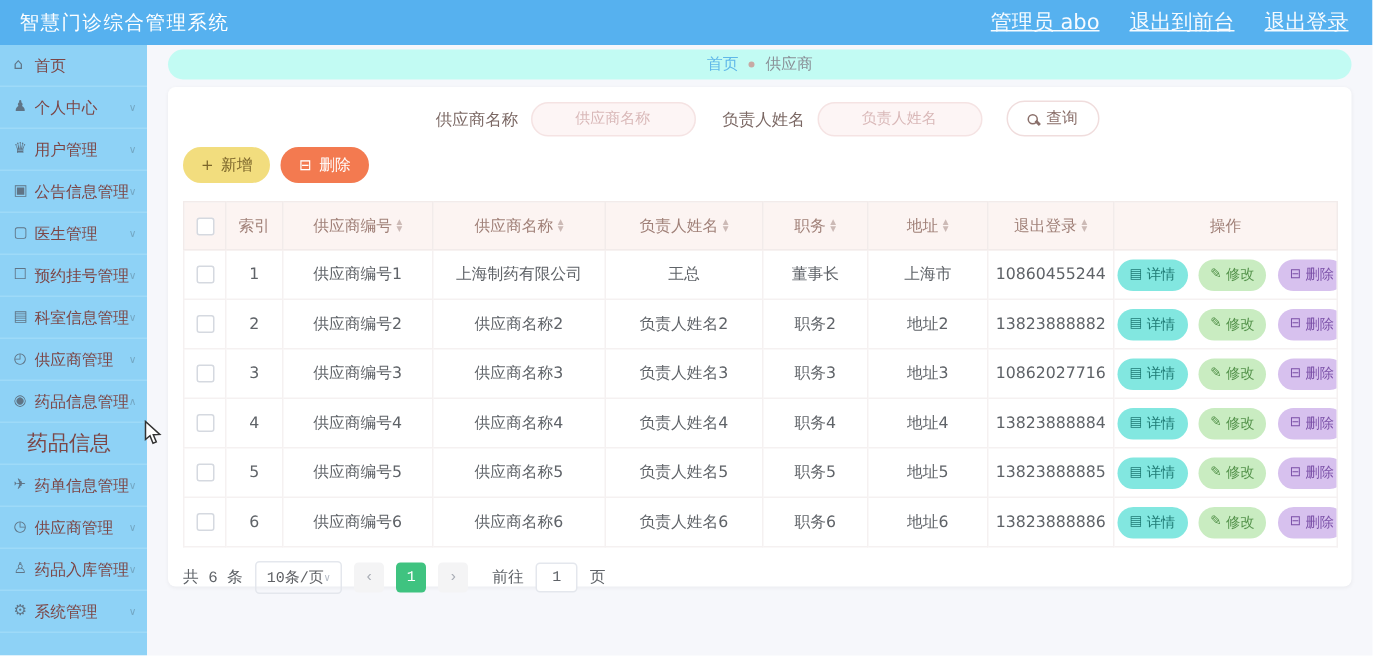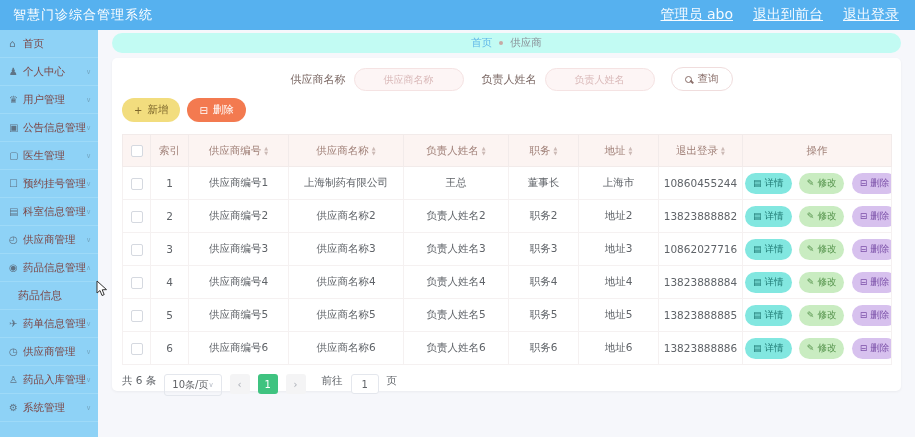--- a/index.html
+++ b/index.html
@@ -14,21 +14,21 @@
   .header-right span { cursor:pointer; }
 
   
   .sidebar { position:absolute; top:30px; left:0; width:98px; bottom:0; background:#8ed2f6; overflow:hidden; }
   .side-item { height:28px; display:flex; align-items:center; padding:0 7px 0 9px;
                border-bottom:1px solid #9edaf8; color:#7c4646; font-size:10.5px; cursor:pointer; }
   .side-icon { width:14px; color:#5f7486; font-size:10px; flex:0 0 14px; }
   .side-label { flex:1; white-space:nowrap; overflow:hidden; }
   .side-chevron { color:#74a8c4; font-size:7px; }
   .side-sub { height:28px; display:flex; align-items:center; padding-left:18px;
-              border-bottom:1px solid #9edaf8; color:#7c4646; font-size:11px; cursor:pointer; }
+              border-bottom:1px solid #9edaf8; color:#7c4646; font-size:14px; cursor:pointer; }
 
   
   .main { position:absolute; left:98px; top:30px; right:0; bottom:0; }
   .breadcrumb { margin:3px 14px 0; height:20px; background:#c2fbf3; border-radius:10px;
                 display:flex; align-items:center; justify-content:center; gap:7px; font-size:10.5px; }
   .crumb-link { color:#5fb7e8; cursor:pointer; }
   .crumb-sep { width:4px; height:4px; border-radius:50%; background:#c7a9a4; }
   .crumb-current { color:#8a9097; }
 
   .card { margin:5px 14px 0; height:333px; background:#ffffff; border-radius:5px;
@@ -68,21 +68,21 @@
   .checkbox { display:inline-block; width:12px; height:12px; border:1px solid #d5d9e0; border-radius:2px;
               background:#fff; vertical-align:middle; cursor:pointer; }
   .pill { border:none; border-radius:11px; height:21px; padding:0 8px; font-size:9.5px;
           display:inline-flex; align-items:center; gap:3px; cursor:pointer; font-family:inherit; margin:0 2px; }
   .pill .p-ico { font-size:9px; }
   .pill-detail { background:#82e7e0; color:#1f7a74; }
   .pill-edit { background:#c9ecc1; color:#53924a; }
   .pill-remove { background:#d7c1ee; color:#7b50a8; }
 
   
-  .pagination { display:flex; align-items:flex-start; gap:8px; padding-top:9px; font-size:10.5px; color:#5f6368; }
+  .pagination { display:flex; align-items:center; gap:8px; padding-top:9px; font-size:10.5px; color:#5f6368;font-family:Liberation Mono, monospace; }
   .page-size { border:1px solid #e4e7ed; border-radius:3px; height:22px; padding:0 7px;
                display:inline-flex; align-items:center; gap:0; color:#606266; font-size:10px; cursor:pointer; }
   .page-size .chev { color:#b6bcc6; font-size:7px; }
   .page-btn { min-width:20px; height:20px; background:#f4f4f5; border-radius:3px; display:inline-flex;
               align-items:center; justify-content:center; color:#a9adb5; font-size:10px; cursor:pointer; }
   .page-active { background:#3fc380; color:#ffffff; }
   .goto-label { margin-left:8px; }
   .goto-input { width:28px; height:20px; border:1px solid #e4e7ed; border-radius:3px; text-align:center;
                 font-size:10px; color:#5f6368; outline:none; font-family:inherit; }
 

